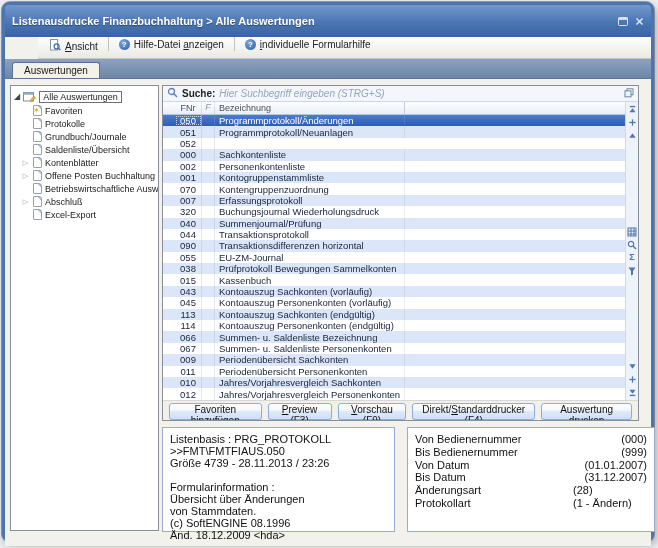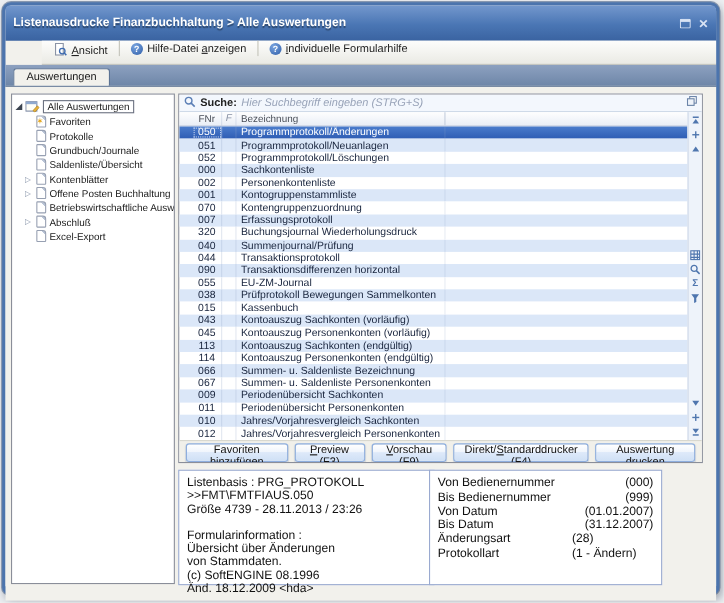--- a/index.html
+++ b/index.html
@@ -102,21 +102,21 @@
   .btnrow { display: flex; gap: 6px; padding: 3px 6px; background: #f1f0ea; border-top: 1px solid #d8d8d0; align-items: center; height: 22px; }
   .vbtn {
     font-family: "Liberation Sans", sans-serif; font-size: 10px; color: #111;
     border: 1px solid #8eaede; border-radius: 3px; height: 17px; padding: 0 9px;
     background: linear-gradient(#ffffff, #f0f5fc 45%, #dfeafa 46%, #cfe0f5);
     box-shadow: 0 1px 1px rgba(120,140,170,.25);
   }
   
   .infopanel, .parampanel { border-color: #9aaad0; font-size: 11px; line-height: 12px; color: #111; padding: 5px 7px; }
   .infopanel { left: 157px; top: 348px; width: 233px; height: 105px; }
-  .parampanel { left: 385px; top: 348px; width: 212px; height: 105px; }
+  .parampanel { left: 402px; top: 348px; width: 248px; height: 105px; }
   .iline { min-height: 12px; white-space: pre; }
   .prow { display: flex; line-height: 12.8px; }
   .plabel { flex: 1; }
   .pvalue { width: 74px; white-space: pre; flex: none; }
   .pvalue.right { text-align: right; }
   .pvalue.left { text-align: left; }
   u { text-decoration: underline; }
 </style>
 </head>
 <body>
@@ -264,21 +264,20 @@
      </div>
             <div class="trow alt">
        <span class="c-fnr">051</span>
        <span class="c-f"></span>
        <span class="c-bez">Programmprotokoll/Neuanlagen</span>
        <span class="c-fill"></span>
      </div>
             <div class="trow ">
        <span class="c-fnr">052</span>
        <span class="c-f"></span>
-       <span class="c-bez">Programmprotokoll/Löschungen</span>
        <span class="c-fill"></span>
      </div>
             <div class="trow alt">
        <span class="c-fnr">000</span>
        <span class="c-f"></span>
        <span class="c-bez">Sachkontenliste</span>
        <span class="c-fill"></span>
      </div>
             <div class="trow ">
        <span class="c-fnr">002</span>

